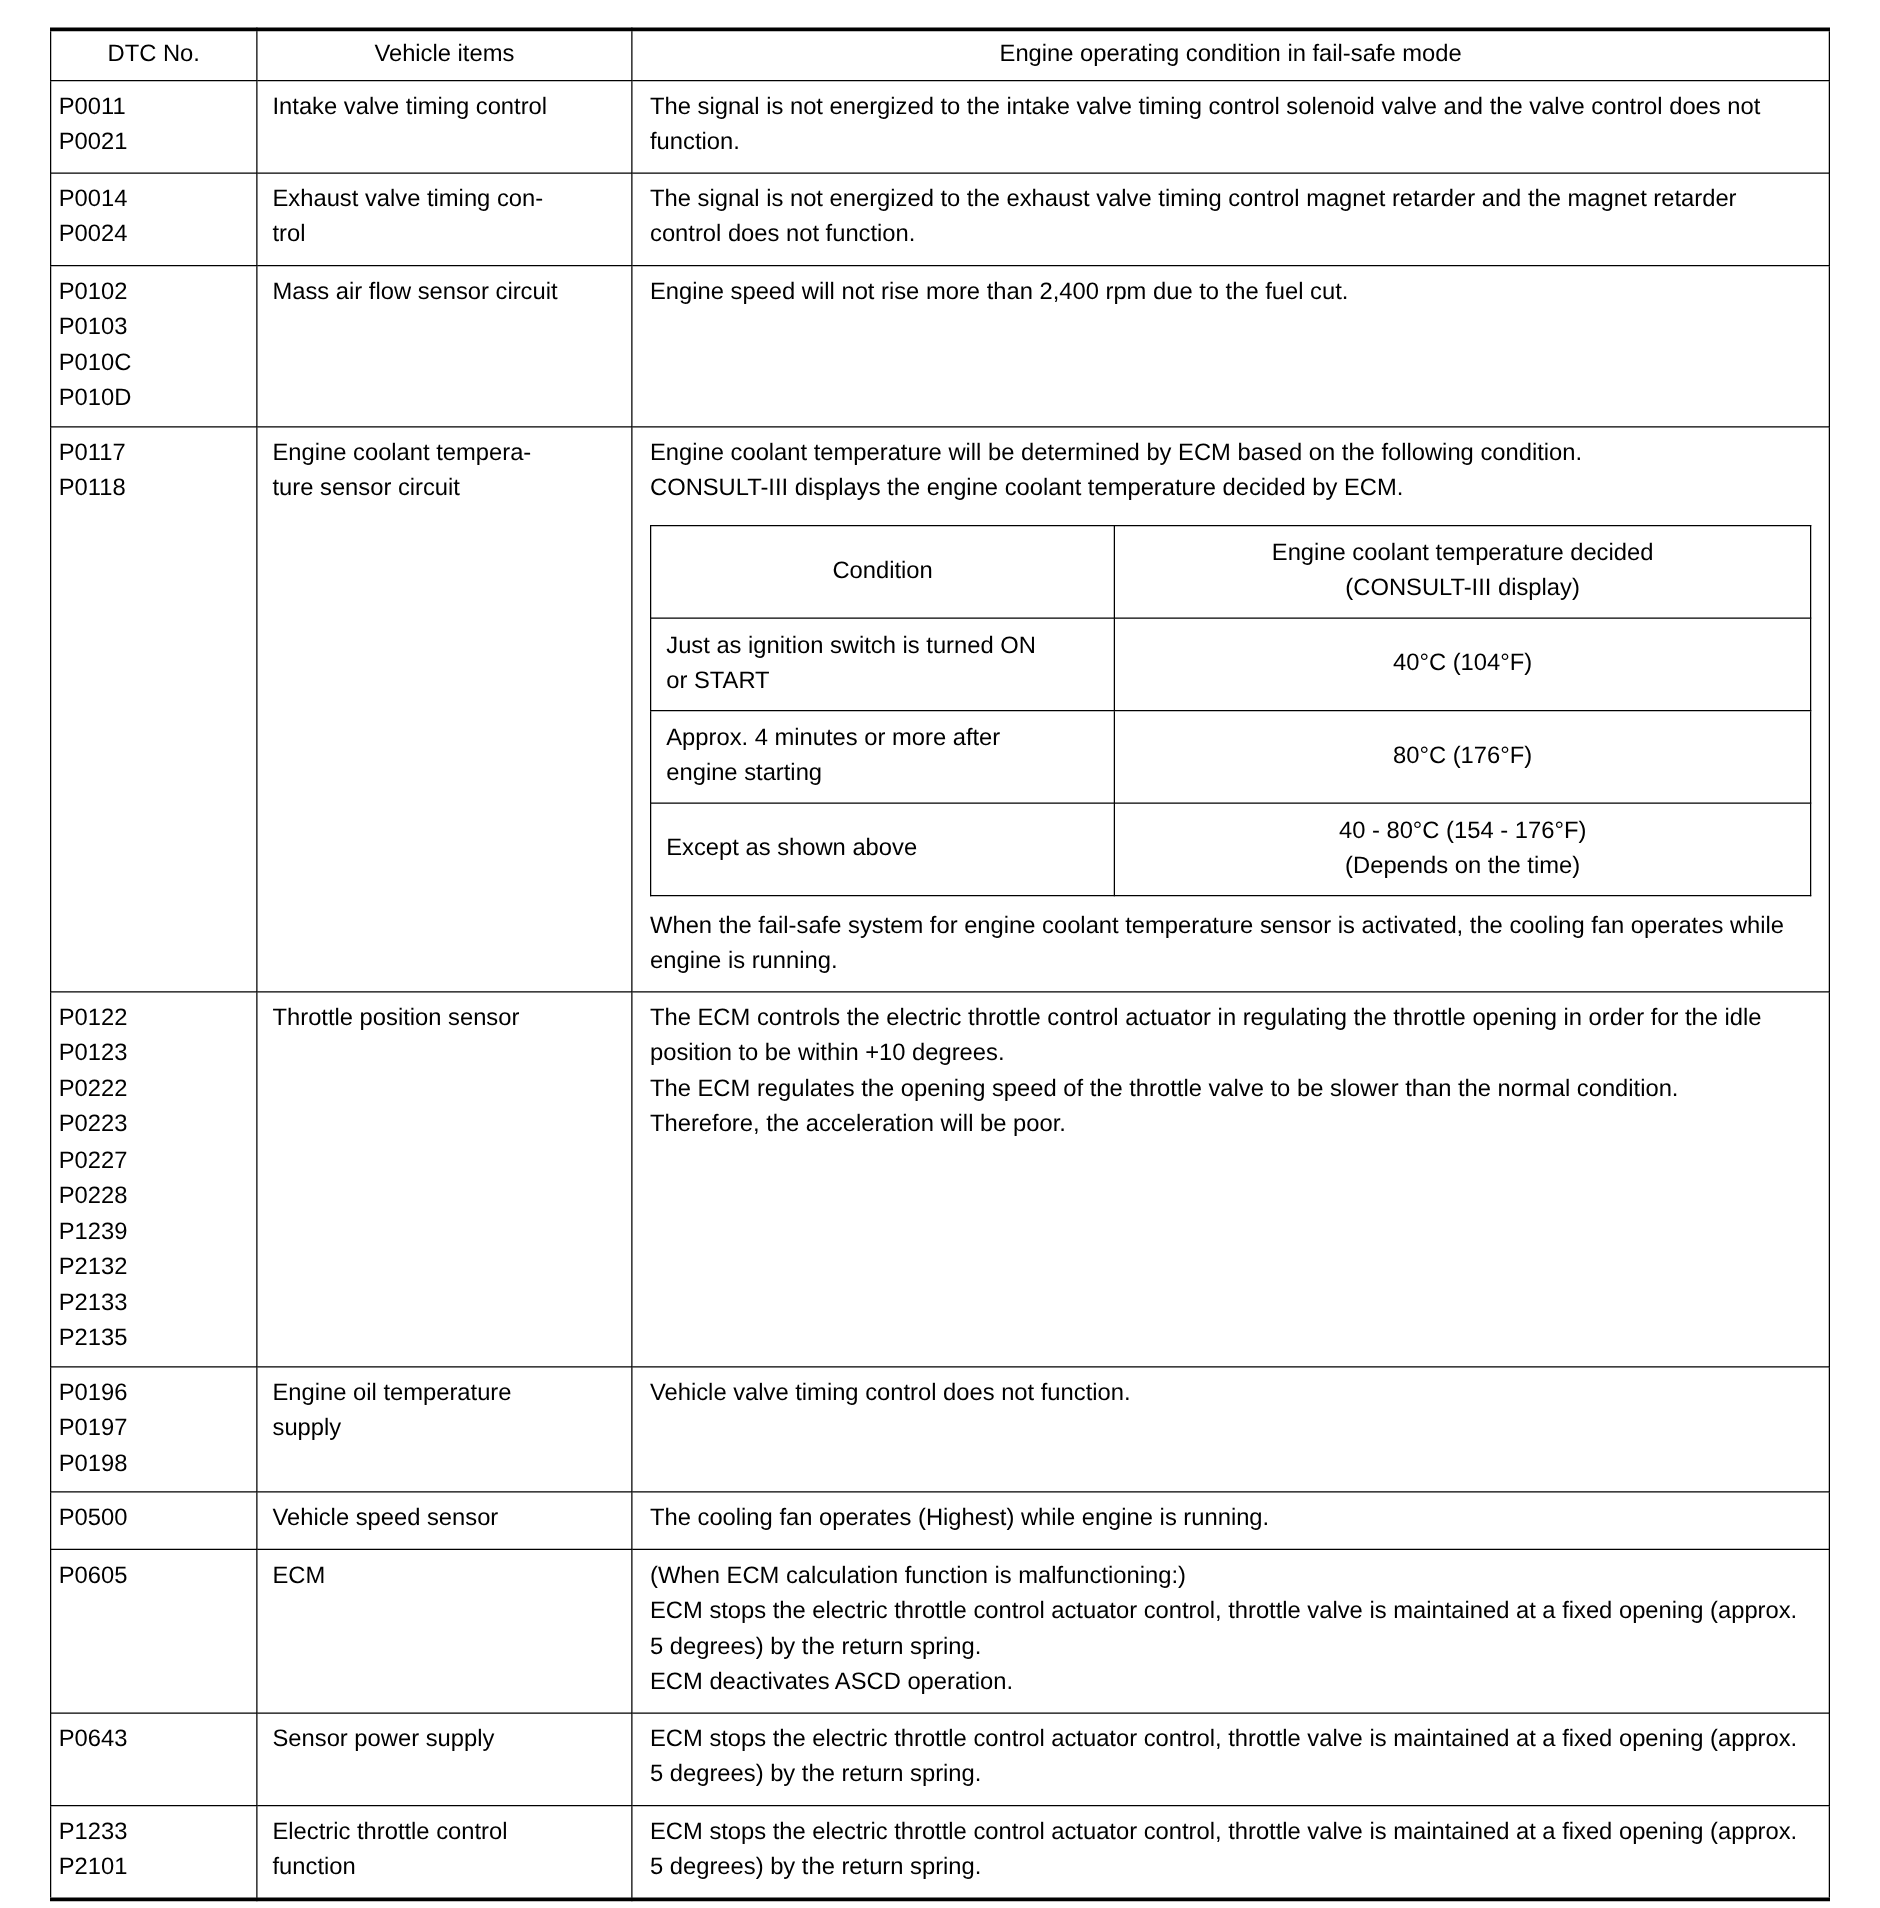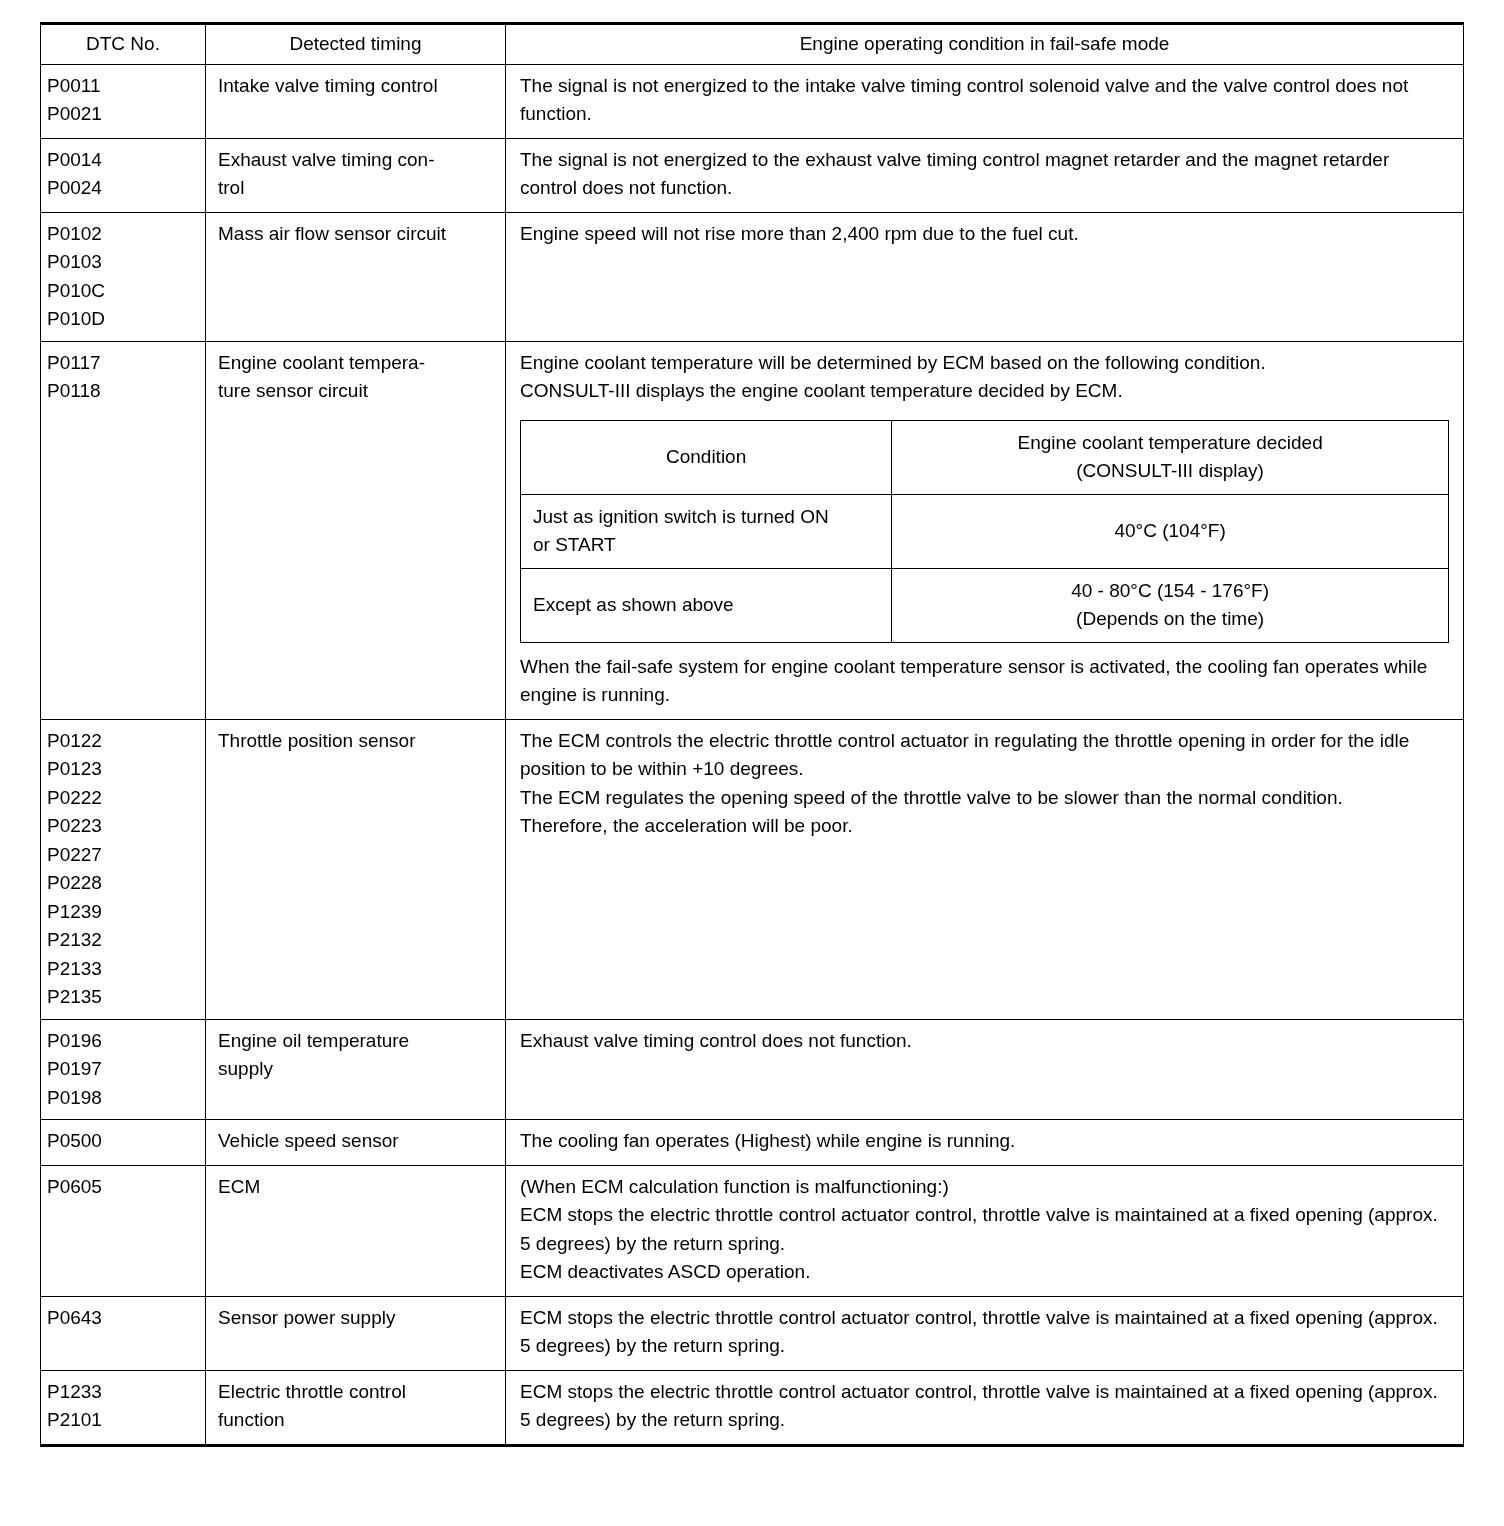--- a/index.html
+++ b/index.html
@@ -75,21 +75,21 @@
 <div class="page">
   <table class="main">
     <colgroup>
       <col style="width:165px">
       <col style="width:300px">
       <col>
     </colgroup>
     <thead>
       <tr>
         <th>DTC No.</th>
-        <th>Detected timing</th>
+        <th>Vehicle items</th>
         <th>Engine operating condition in fail-safe mode</th>
       </tr>
     </thead>
     <tbody>
       <tr>
         <td class="dtc">P0011
 P0021</td>
         <td class="item">Intake valve timing control</td>
         <td class="cond">
           <div class="para">The signal is not energized to the intake valve timing control solenoid valve and the valve control does not function.</div>
@@ -130,20 +130,25 @@
             <tbody>
               <tr>
                 <th>Condition</th>
                 <th>Engine coolant temperature decided
 (CONSULT-III display)</th>
               </tr>
               <tr>
                 <td class="sub-cond">Just as ignition switch is turned ON
 or START</td>
                 <td class="sub-val">40°C (104°F)</td>
+              </tr>
+              <tr>
+                <td class="sub-cond">Approx. 4 minutes or more after
+engine starting</td>
+                <td class="sub-val">80°C (176°F)</td>
               </tr>
               <tr>
                 <td class="sub-cond">Except as shown above</td>
                 <td class="sub-val">40 - 80°C (154 - 176°F)
 (Depends on the time)</td>
               </tr>
             </tbody>
           </table>
           <div class="para">When the fail-safe system for engine coolant temperature sensor is activated, the cooling fan operates while engine is running.</div>
         </td>
@@ -166,21 +171,21 @@
 Therefore, the acceleration will be poor.</div>
         </td>
       </tr>
       <tr>
         <td class="dtc">P0196
 P0197
 P0198</td>
         <td class="item">Engine oil temperature
 supply</td>
         <td class="cond">
-          <div class="para">Exhaust valve timing control does not function.</div>
+          <div class="para">Vehicle valve timing control does not function.</div>
         </td>
       </tr>
       <tr>
         <td class="dtc">P0500</td>
         <td class="item">Vehicle speed sensor</td>
         <td class="cond">
           <div class="para">The cooling fan operates (Highest) while engine is running.</div>
         </td>
       </tr>
       <tr>

